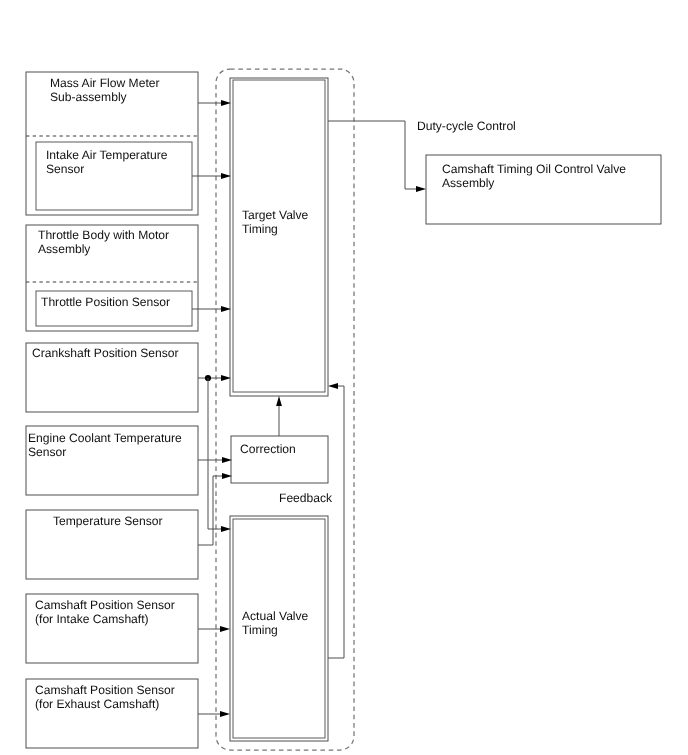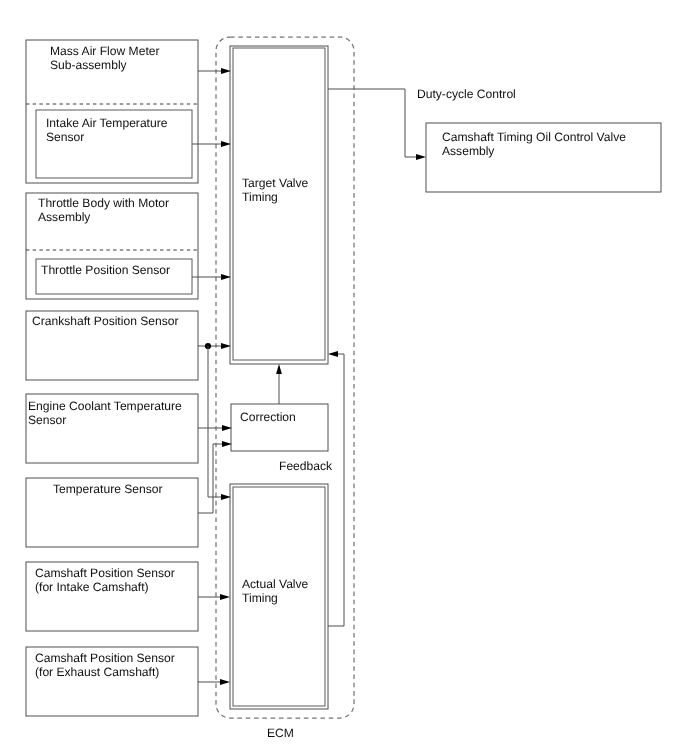--- a/index.html
+++ b/index.html
@@ -1,20 +1,20 @@
 <!DOCTYPE html>
 <html><head>
 <meta charset="utf-8">
 <title>Variable Valve Timing Control Diagram</title>
 <style>
   html,body{margin:0;padding:0;background:#ffffff;}
   body{width:688px;height:755px;overflow:hidden;
        font-family:"Liberation Sans",sans-serif;
        -webkit-font-smoothing:antialiased;text-rendering:geometricPrecision;}
-  #diagram{position:relative;width:688px;height:554px;background:#fff;transform:translateZ(0);}
+  #diagram{position:relative;width:688px;height:554px;background:#fff;transform:translateZ(0);margin-top:32px;}
   svg{display:block;will-change:transform;}
   text{font-family:"Liberation Sans",sans-serif;font-size:12.1px;fill:#101010;}
   .box{fill:none;stroke:#4f4f4f;stroke-width:1;}
   .boxi{fill:none;stroke:#5a5a5a;stroke-width:1;}
   .divider{fill:none;stroke:#3a3a3a;stroke-width:1;stroke-dasharray:3.4 3.3;}
   .ecmbox{fill:none;stroke:#757575;stroke-width:1.25;stroke-dasharray:4.6 3.7;}
   .wire{fill:none;stroke:#4f4f4f;stroke-width:1;}
   .head{fill:#000;stroke:none;}
   .dot{fill:#000;stroke:none;}
 </style>

